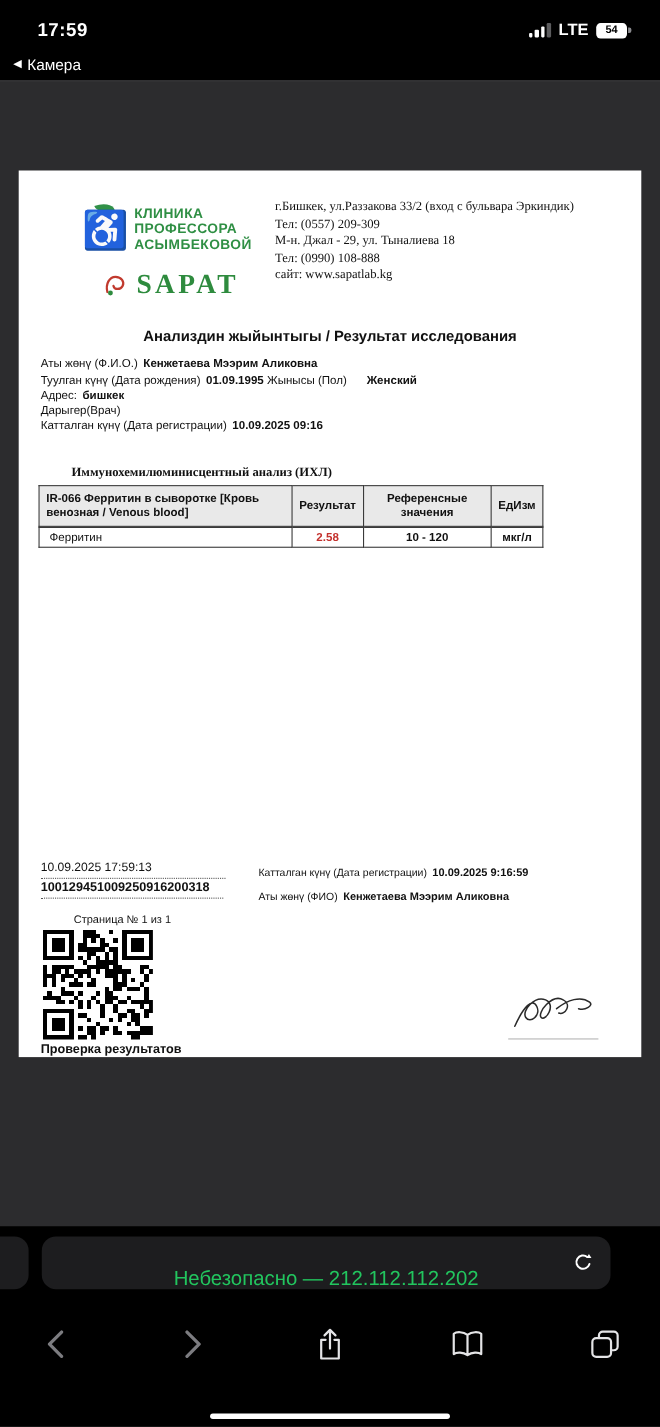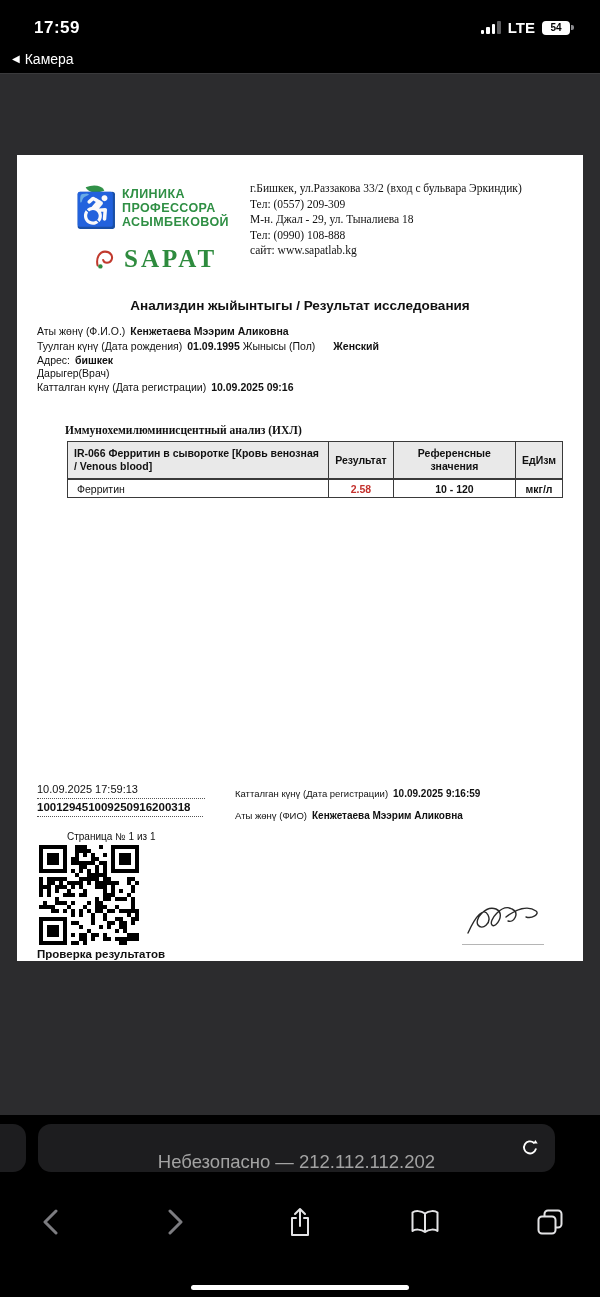--- a/index.html
+++ b/index.html
@@ -72,21 +72,21 @@
   .doc-title { top:143px; left:0; width:100%; text-align:center; font-weight:700; font-size:13.5px; }
 
   .p-line { left:20px; font-size:10.5px; white-space:nowrap; }
   .p-line b { margin-left:5px; position:static; }
   .p-line span { position:static; }
   .sex-wrap { position:absolute; left:308px; top:0; white-space:nowrap; }
   .sex-wrap b { margin-left:18px; }
 
   .section-title { left:48px; top:269px; font-weight:700; font-size:11.5px;font-family:Liberation Serif, serif; }
 
-  table.results { left:18px; top:286px; width:496px; border-collapse:collapse; font-size:10.5px;margin-left:32px; }
+  table.results { left:18px; top:286px; width:459px; border-collapse:collapse; font-size:10.5px; }
   .results col, .results tr, .results thead, .results tbody { position:static; }
   .results th, .results td { position:static; border:1px solid #3a3a3a; }
   .results th { background:#e9e9e9; font-weight:700; padding:5px 6px; line-height:13px; text-align:center; vertical-align:middle; }
   .results th:first-child { text-align:left; }
   .results td { padding:2.5px 6px; text-align:center; font-weight:700; }
   .results td:first-child { text-align:left; font-weight:400; padding-left:9px; }
   .result-val { color:#c4322e; font-weight:700; }
 
   .f-timestamp { left:20px; top:628px; width:168px; font-size:11px; border-bottom:1px dotted #555; padding-bottom:3px; }
   .f-number { left:20px; top:646px; width:166px; font-weight:700; font-size:11.5px; line-height:13px; word-break:break-all; border-bottom:1px dotted #555; padding-bottom:2px; }
@@ -102,21 +102,21 @@
   .signature { left:445px; top:740px; width:82px; height:50px; border-bottom:1px solid #b5b5b5; }
   .signature svg { position:static; display:block; }
 
   
   .toolbar { position:absolute; left:0; right:0; bottom:0; height:182px; background:#000; }
   .url-stub { position:absolute; left:-14px; top:9px; width:40px; height:48px; border-radius:13px; background:#1d1d1f; }
   .url-pill {
     position:absolute; left:38px; top:9px; width:517px; height:48px; border-radius:13px;
     background:#1d1d1f; display:flex; align-items:center; justify-content:center;
   }
-  .url-text { color:#a3a3a3; font-size:18.5px;margin-top:28px; }
+  .url-text { color:#22c55e; font-size:18.5px;margin-top:28px; }
   .reload { position:absolute; right:14px; top:13px; }
   .nav-row {
     position:absolute; left:0; right:0; top:68px; height:78px;
     display:flex; align-items:center; justify-content:space-between; padding:0 30px;
   }
   .nav-btn { width:40px; height:44px; display:flex; align-items:center; justify-content:center; background:none; border:none; }
 
   .home-indicator {
     position:absolute; left:50%; transform:translateX(-50%); bottom:7px;
     width:218px; height:5px; border-radius:3px; background:#fff;

